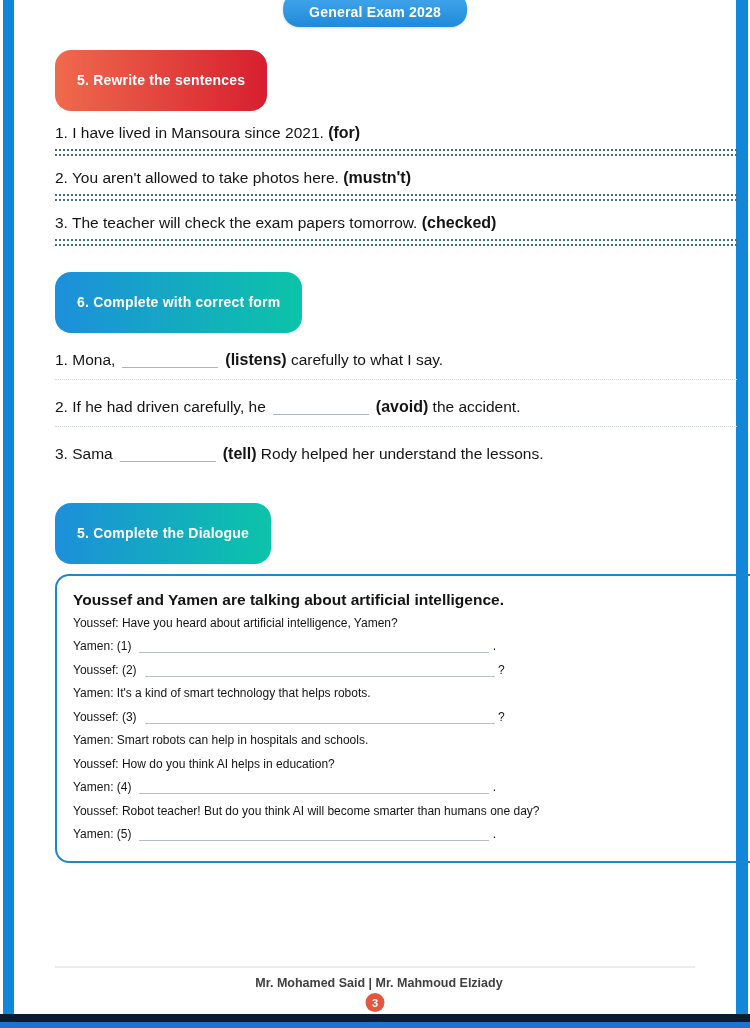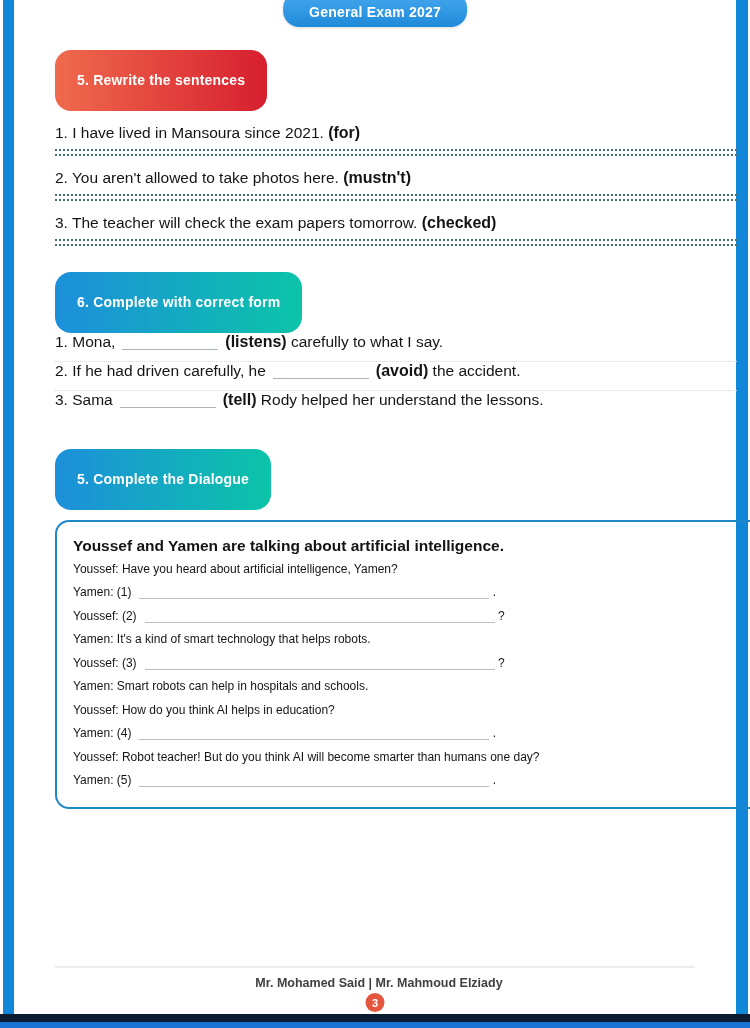--- a/index.html
+++ b/index.html
@@ -38,21 +38,21 @@
   .badge-teal { background:linear-gradient(90deg,#1d8fdb 0%,#0bc4a8 100%); }
 
   .q-text { font-size:15.5px; margin-top:13px; }
   .q-text b { font-size:16px; }
   .dotline {
     margin-top:7px; height:3px; width:682px;
     border-top:2px dotted #41707d; border-bottom:2px dotted #41707d;
   }
 
   .badge-s6 { margin-top:26px;text-align:right; }
-  .fill-item { font-size:15.5px; margin-top:0; padding-bottom:10px; }
+  .fill-item { font-size:15.5px; margin-top:18px; padding-bottom:10px; }
   .fill-sep  { border-bottom:1.5px dotted #d3d8db; }
   .fill-item b { font-size:16px; }
   .blank {
     display:inline-block; width:96px; height:12px; vertical-align:-3px;
     border-bottom:1.6px solid #adb5bc; margin:0 7px;
   }
 
   .badge-s7 { margin-top:30px; }
   .dialog-box {
     margin-top:10px; width:726px; box-sizing:border-box;
@@ -81,21 +81,21 @@
 </head>
 <body>
 
 <div class="page">
   <div class="edge-left"></div>
   <div class="edge-right"></div>
   <div class="bottom-dark"></div>
   <div class="bottom-blue"></div>
 
   <div class="header-badge">
-    <span>General Exam 2027</span>
+    <span>General Exam 2028</span>
   </div>
 
   <div class="content">
 
     <div>
       <div class="badge badge-red">
         <span>5. Rewrite the sentences</span>
       </div>
     </div>
     <div>

